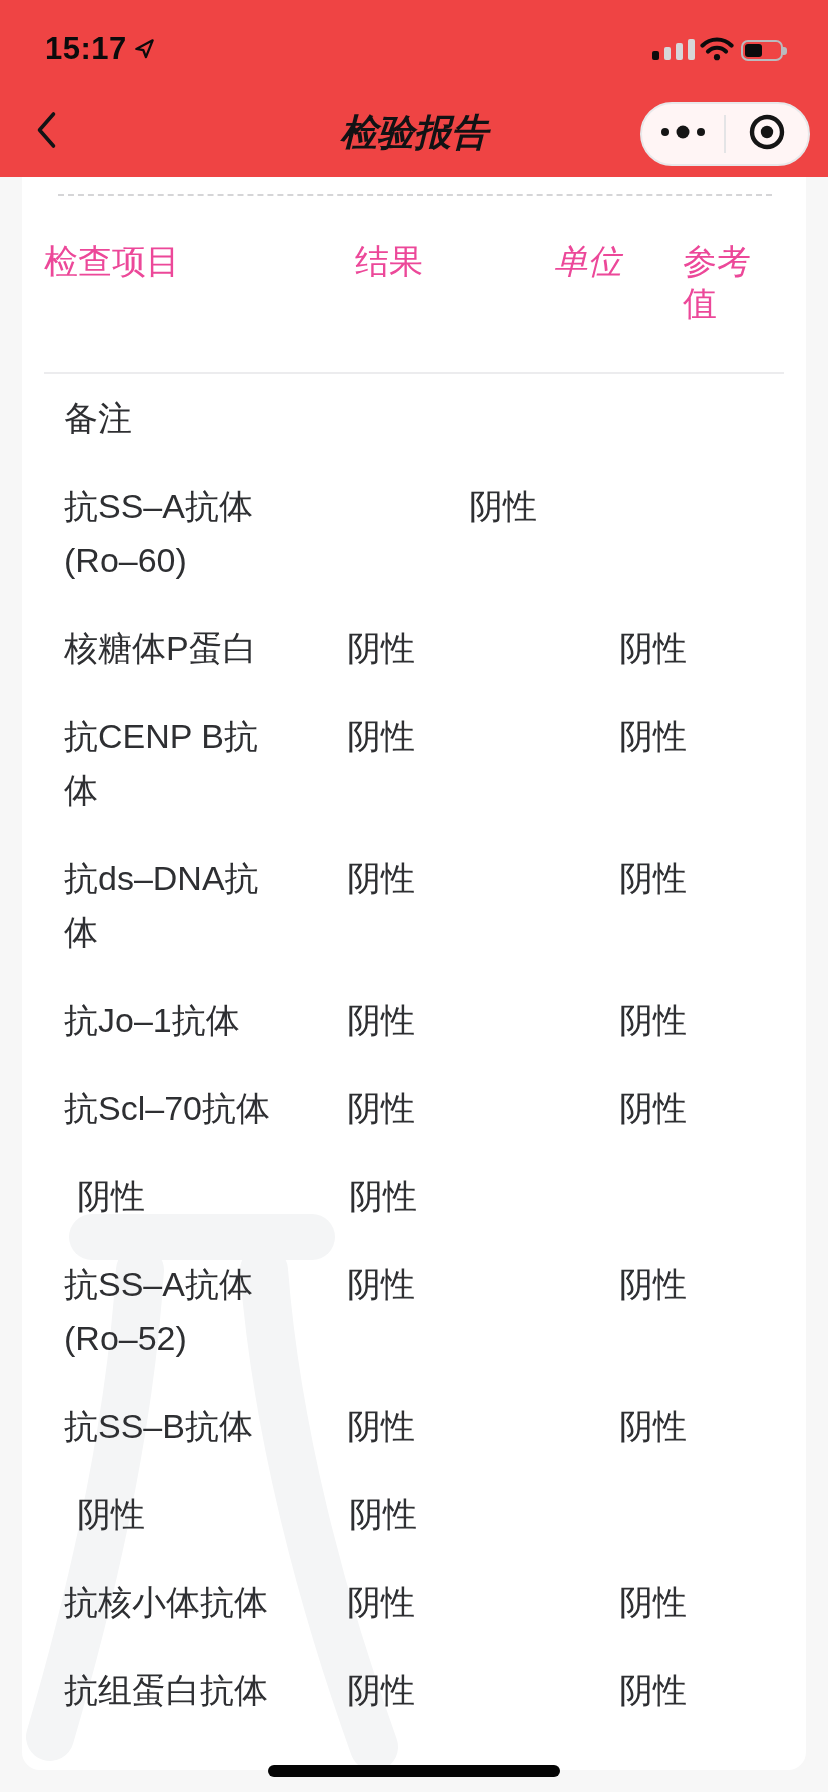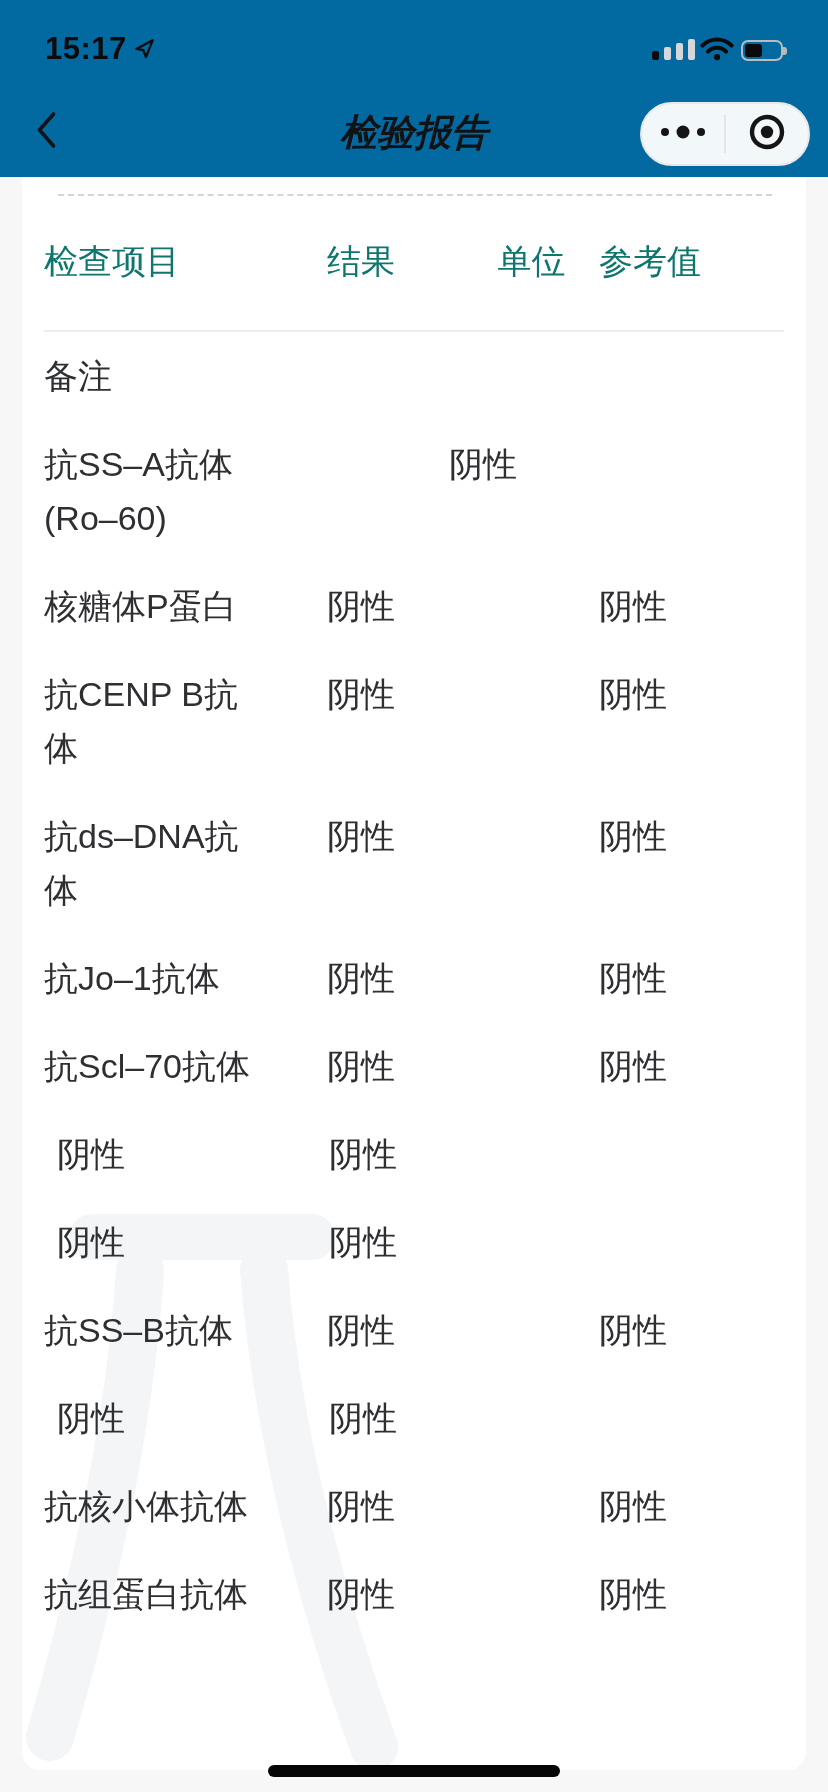--- a/index.html
+++ b/index.html
@@ -10,21 +10,21 @@
     position: relative;
     width: 828px; height: 1792px;
     background: #f7f7f7;
     overflow: hidden;
   }
 
   
   .top-chrome {
     position: absolute; top: 0; left: 0;
     width: 100%; height: 177px;
-    background: #0369a1;
+    background: #ef4444;
     z-index: 5;
   }
   .status-bar { position: absolute; top: 0; left: 0; width: 100%; height: 88px; }
   .sb-time {
     position: absolute; left: 45px; top: 33px;
     font-size: 31px; font-weight: 700; color: #0b0b0c;
     letter-spacing: 0.5px; line-height: 31px;
   }
   .sb-loc { position: absolute; left: 133px; top: 37px; }
   .sb-signal { position: absolute; left: 652px; top: 39px; }
@@ -87,34 +87,35 @@
   .dashed-divider {
     margin: 17px 12px 0 14px;
     border-top: 2px dashed #d5d5d7;
     height: 0;
   }
 
   .table-header {
     display: flex;
     padding: 44px 0 48px 0;
     border-bottom: 2px solid #ececee;
-    color: #0f766e;
-    font-size: 34px; line-height: 42px;
+    color: #ec4899;
+    font-size: 34px; line-height: 42px; gap: 28px;
   }
 
   .row {
     display: flex;
     padding: 17px 0;
     font-size: 34px; line-height: 54px;
     color: #2e2f32;
+    margin-left: 20px;
   }
 
   .c-item { width: 270px; padding-right: 50px; word-break: break-word; }
   .c-result { width: 150px; padding-left: 13px; }
-  .c-unit { width: 135px; text-align: center; }
+  .c-unit { width: 135px; text-align: center; font-style: italic; }
   .c-ref { flex: 1; text-align: left; }
 
   
   .home-indicator {
     position: absolute; left: 50%; bottom: 15px;
     transform: translateX(-50%);
     width: 292px; height: 12px;
     background: #050505; border-radius: 7px;
     z-index: 6;
   }
@@ -246,20 +247,21 @@
             <div class="c-result">阴性</div>
             <div class="c-unit"></div>
             <div class="c-ref">阴性</div>
           </div>
           <div class="row">
             <div class="c-result">阴性</div>
             <div class="c-unit"></div>
             <div class="c-ref">阴性</div>
           </div>
           <div class="row">
+            <div class="c-item">抗SS–A抗体(Ro–52)</div>
             <div class="c-result">阴性</div>
             <div class="c-unit"></div>
             <div class="c-ref">阴性</div>
           </div>
           <div class="row">
             <div class="c-item">抗SS–B抗体</div>
             <div class="c-result">阴性</div>
             <div class="c-unit"></div>
             <div class="c-ref">阴性</div>
           </div>

